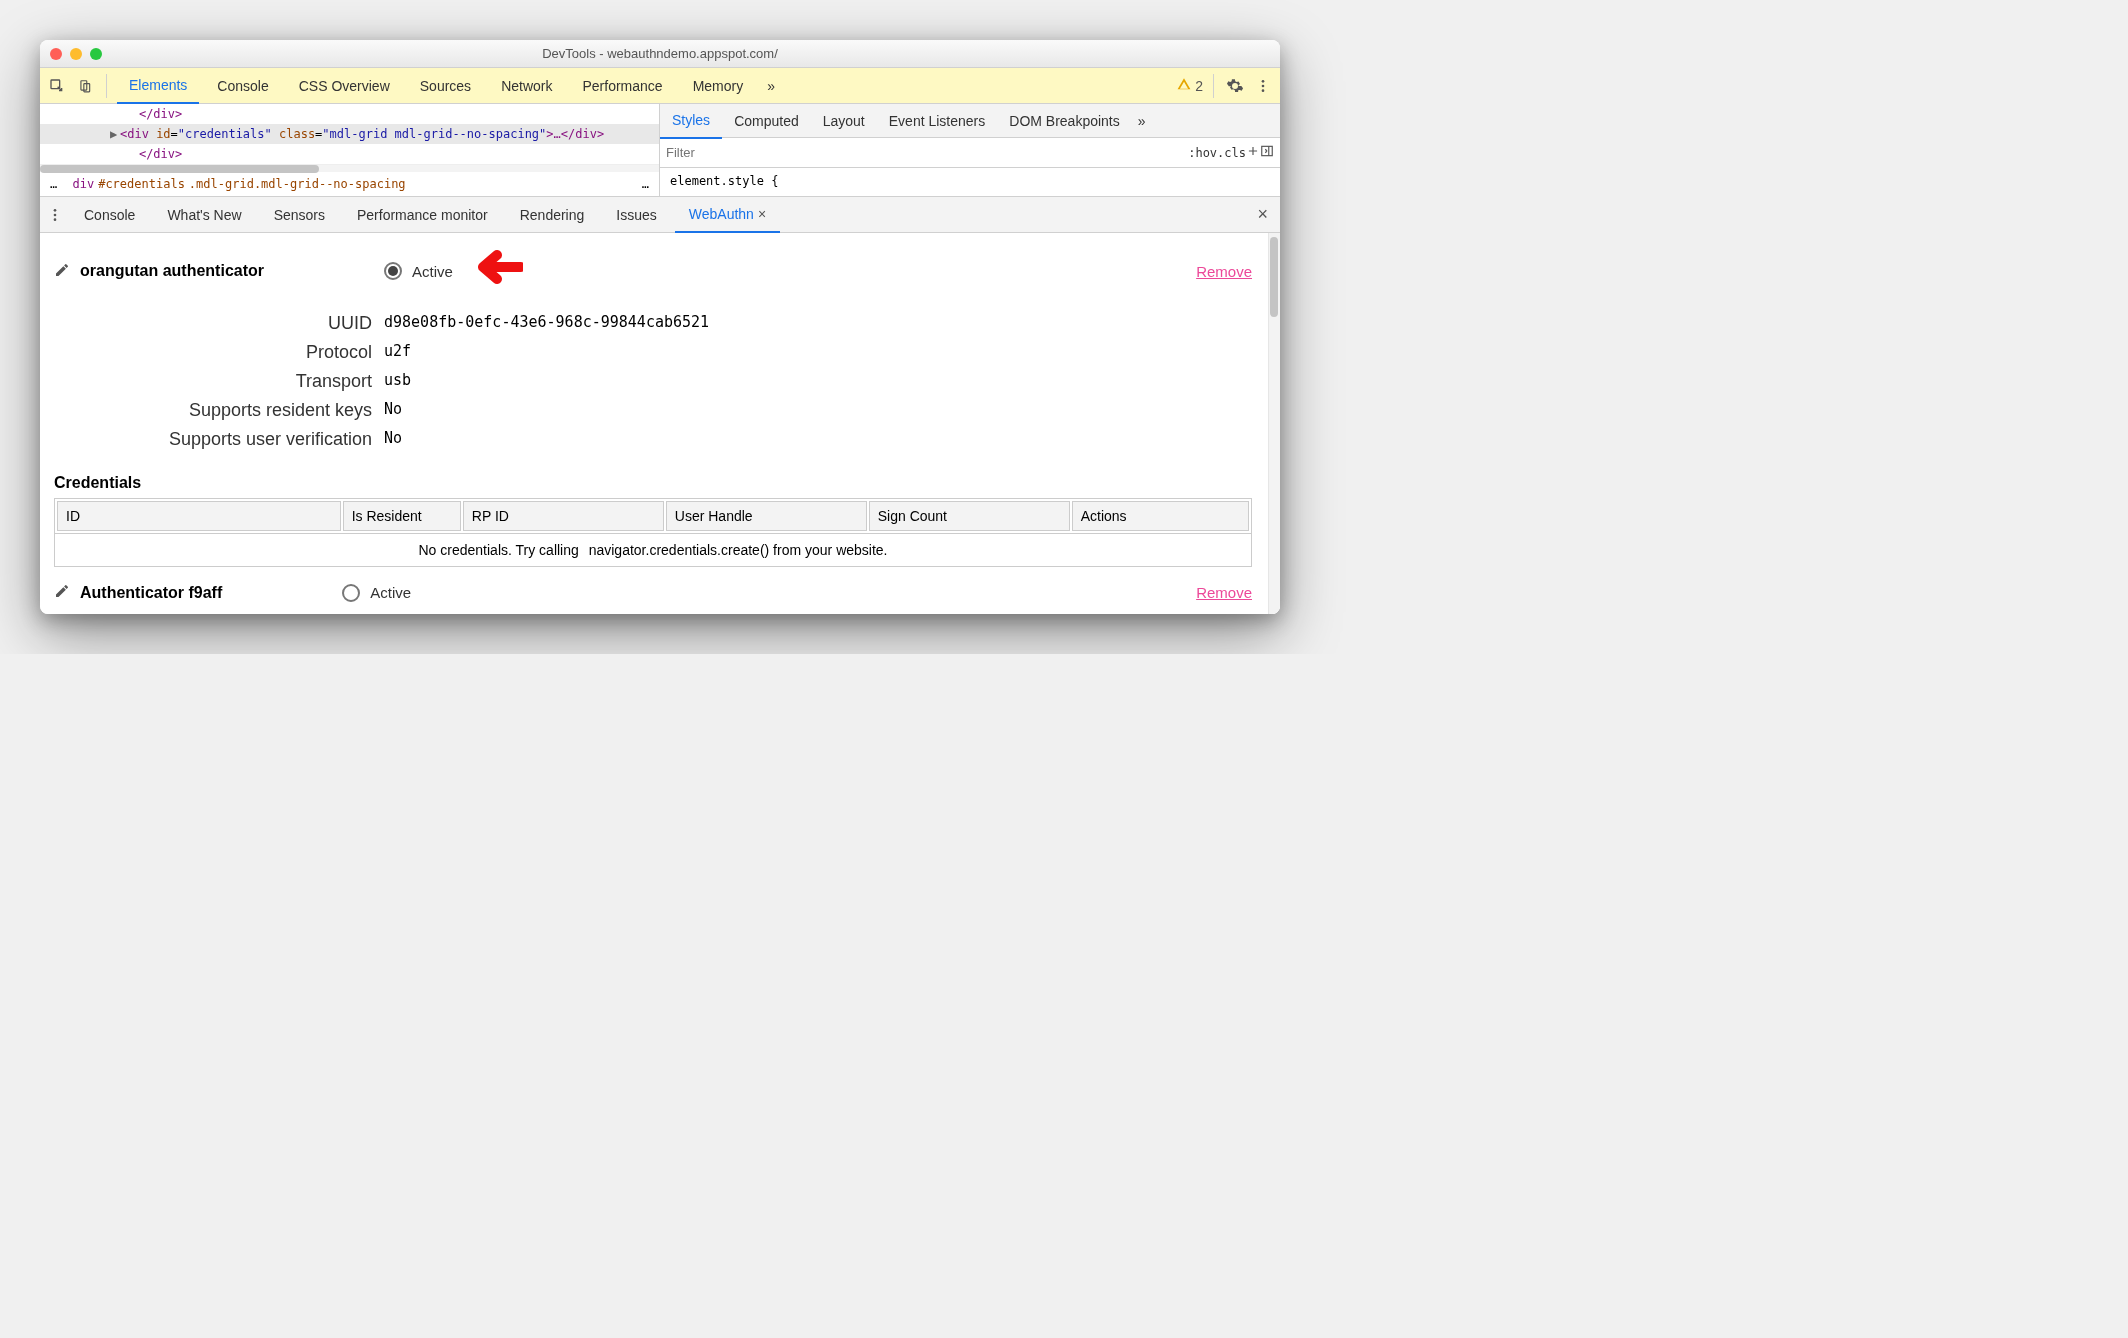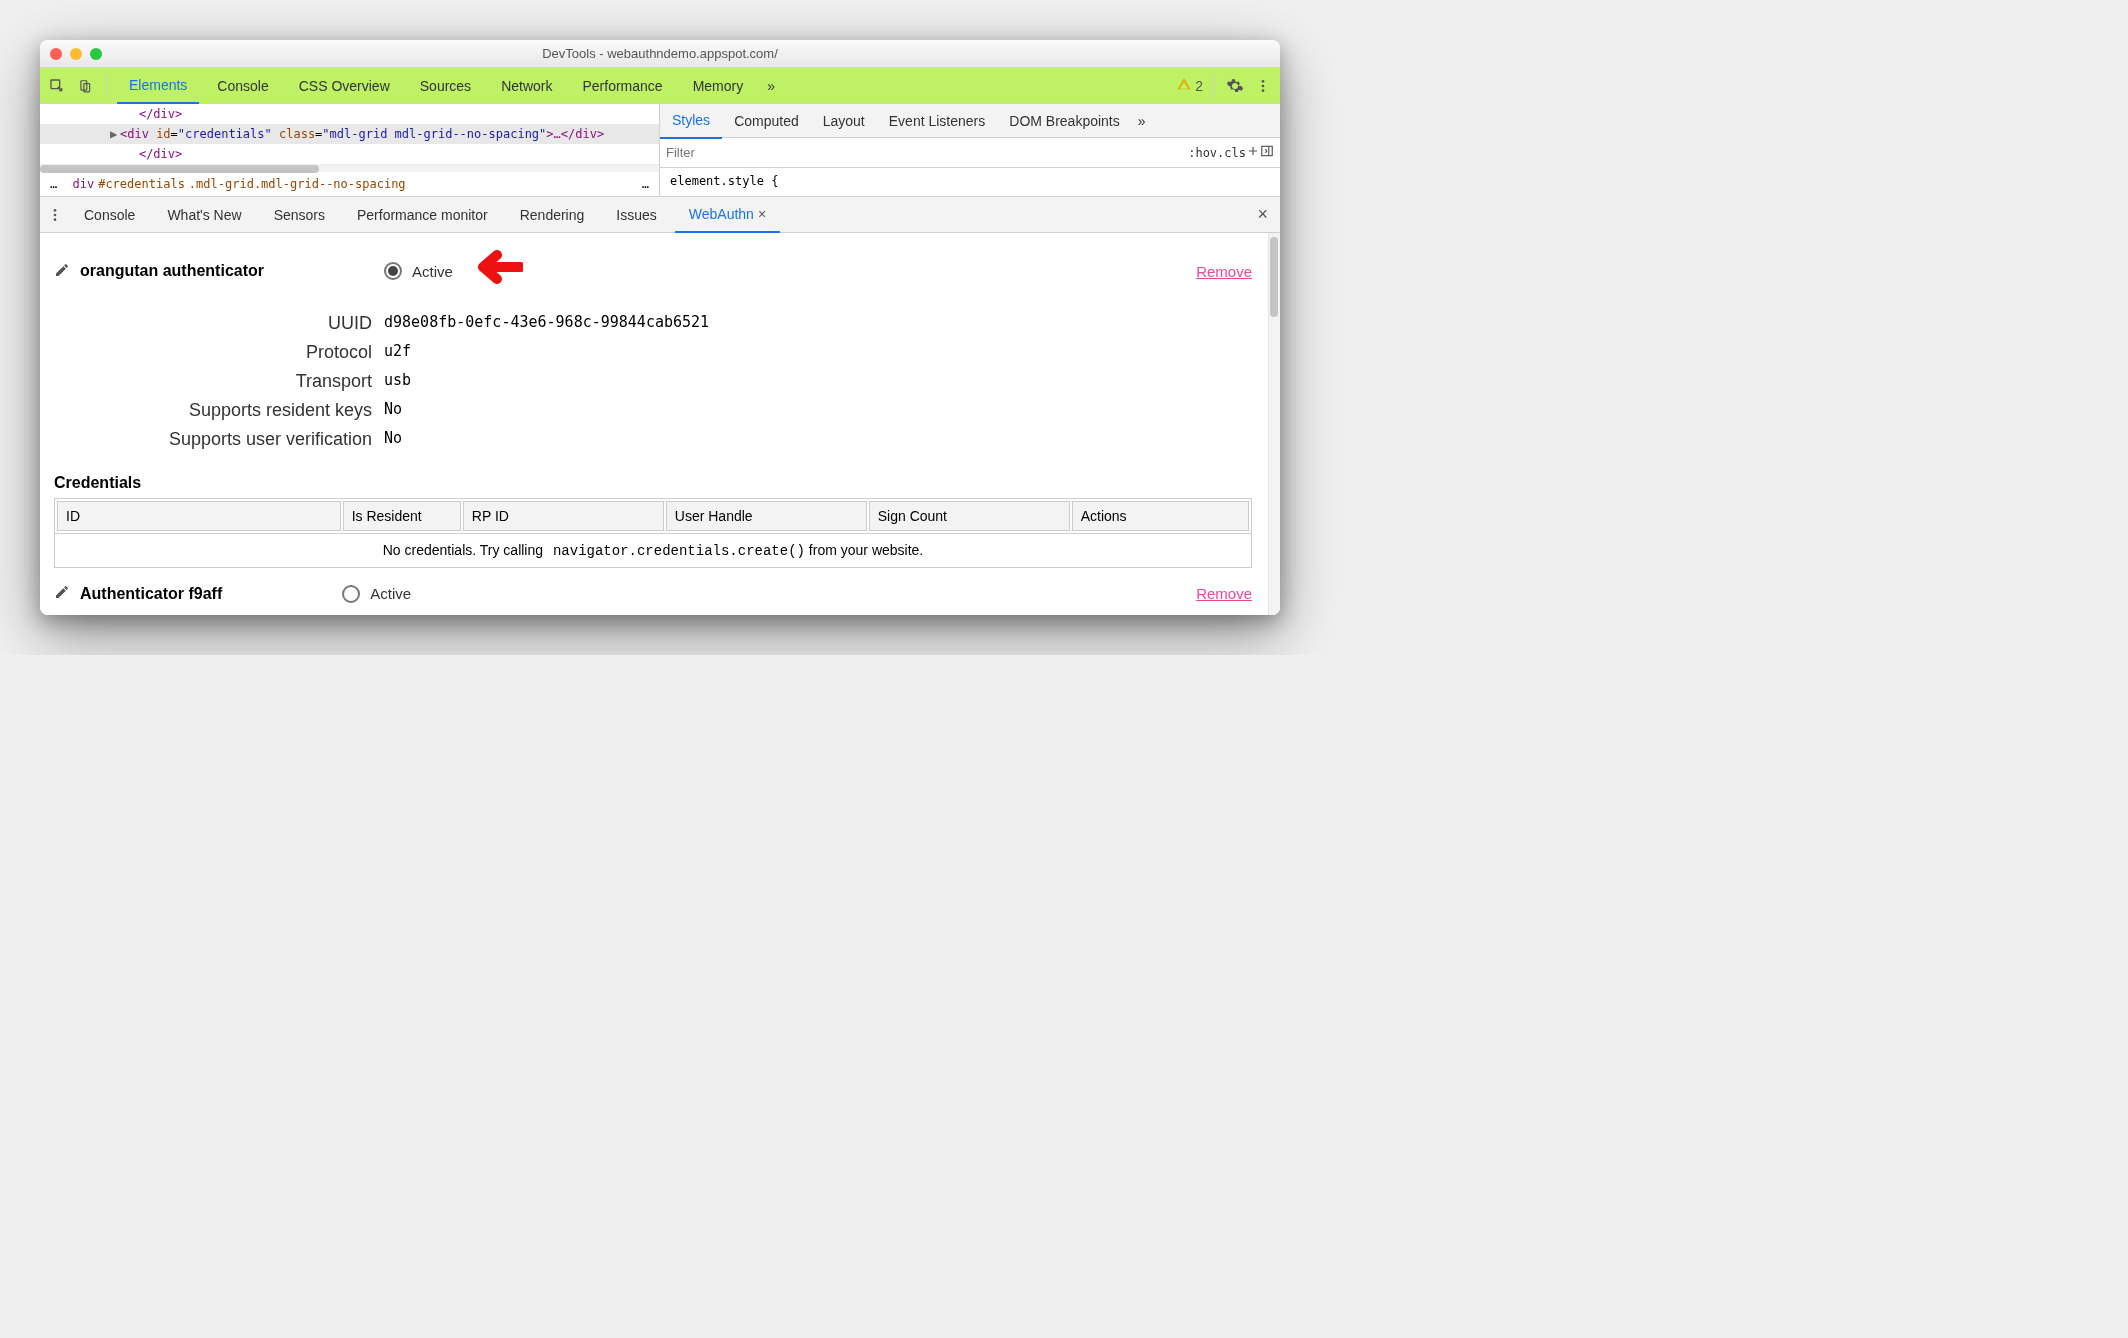--- a/index.html
+++ b/index.html
@@ -16,21 +16,21 @@
 
 .titlebar { height: 28px; background: linear-gradient(#fafafa, #e8e8e8); display: flex; align-items: center; padding: 0 10px; border-bottom: 1px solid #d0d0d0; position: relative; }
 .traffic { display: flex; gap: 8px; position: absolute; left: 10px; }
 .dot { width: 12px; height: 12px; border-radius: 50%; }
 .dot.red { background: #ff5f57; }
 .dot.yellow { background: #febc2e; }
 .dot.green { background: #28c840; }
 .titlebar-title { flex: 1; text-align: center; font-size: 13px; color: #555; }
 
 
-.tabs-row { height: 36px; display: flex; align-items: center; border-bottom: 1px solid #d0d0d0; background: #bef264; padding: 0 6px; gap: 6px; }
+.tabs-row { height: 36px; display: flex; align-items: center; border-bottom: 1px solid #d0d0d0; background: #fef9c3; padding: 0 6px; gap: 6px; }
 .inspect-box { width: 22px; height: 22px; display: flex; align-items: center; justify-content: center; color: #555; }
 .inspect-box svg { width: 16px; height: 16px; }
 .device-box svg { width: 14px; height: 14px; }
 .sep-v { width: 1px; height: 24px; background: #d0d0d0; margin: 0 4px; }
 .tab { padding: 0 12px; height: 36px; display: flex; align-items: center; color: #333; font-size: 14px; cursor: pointer; }
 .tab.active { color: #1a73e8; border-bottom: 2px solid #1a73e8; }
 .tab.more { padding: 0 6px; }
 .warn-badge { margin-left: auto; display: flex; align-items: center; gap: 4px; color: #555; }
 .warn-tri svg { width: 14px; height: 14px; color: #e6a700; }
 .gear svg { width: 18px; height: 18px; color: #555; }
@@ -86,21 +86,21 @@
 
 .kv-table { padding: 10px 0; }
 .kv-row { display:flex; padding: 4px 0; }
 .kv-key { width: 330px; text-align:right; padding-right: 12px; color:#333; font-size:18px; }
 .kv-val { font-family: Menlo, monospace; font-size:15px; }
 
 .cred-h { font-weight:600; font-size:16px; padding: 10px 0 6px 0; }
 .cred-table { width: 100%; border: 1px solid #ccc; }
 .cred-table th { background:#f3f3f3; text-align:left; padding:6px 8px; font-weight:400; border:1px solid #ccc; font-size:14px; }
 .cred-empty { padding: 8px; text-align:center; font-size:14px; border:1px solid #ccc; border-top:none; }
-.cred-empty code { font-family: Liberation Mono, monospace; margin-left: 6px; }
+.cred-empty code { font-family: Liberation Sans, sans-serif; margin-left: 6px; }
 
 .vscroll { position:absolute; right:2px; top:260px; width:8px; height:80px; background:#c4c4c4; border-radius:4px; }
 .vscroll-track { position:absolute; right:0; top:0; bottom:0; width:12px; background:#f3f3f3; border-left:1px solid #e6e6e6; }
 </style>
 </head>
 <body>
 
 <div class="window">
 
   <div class="titlebar">

